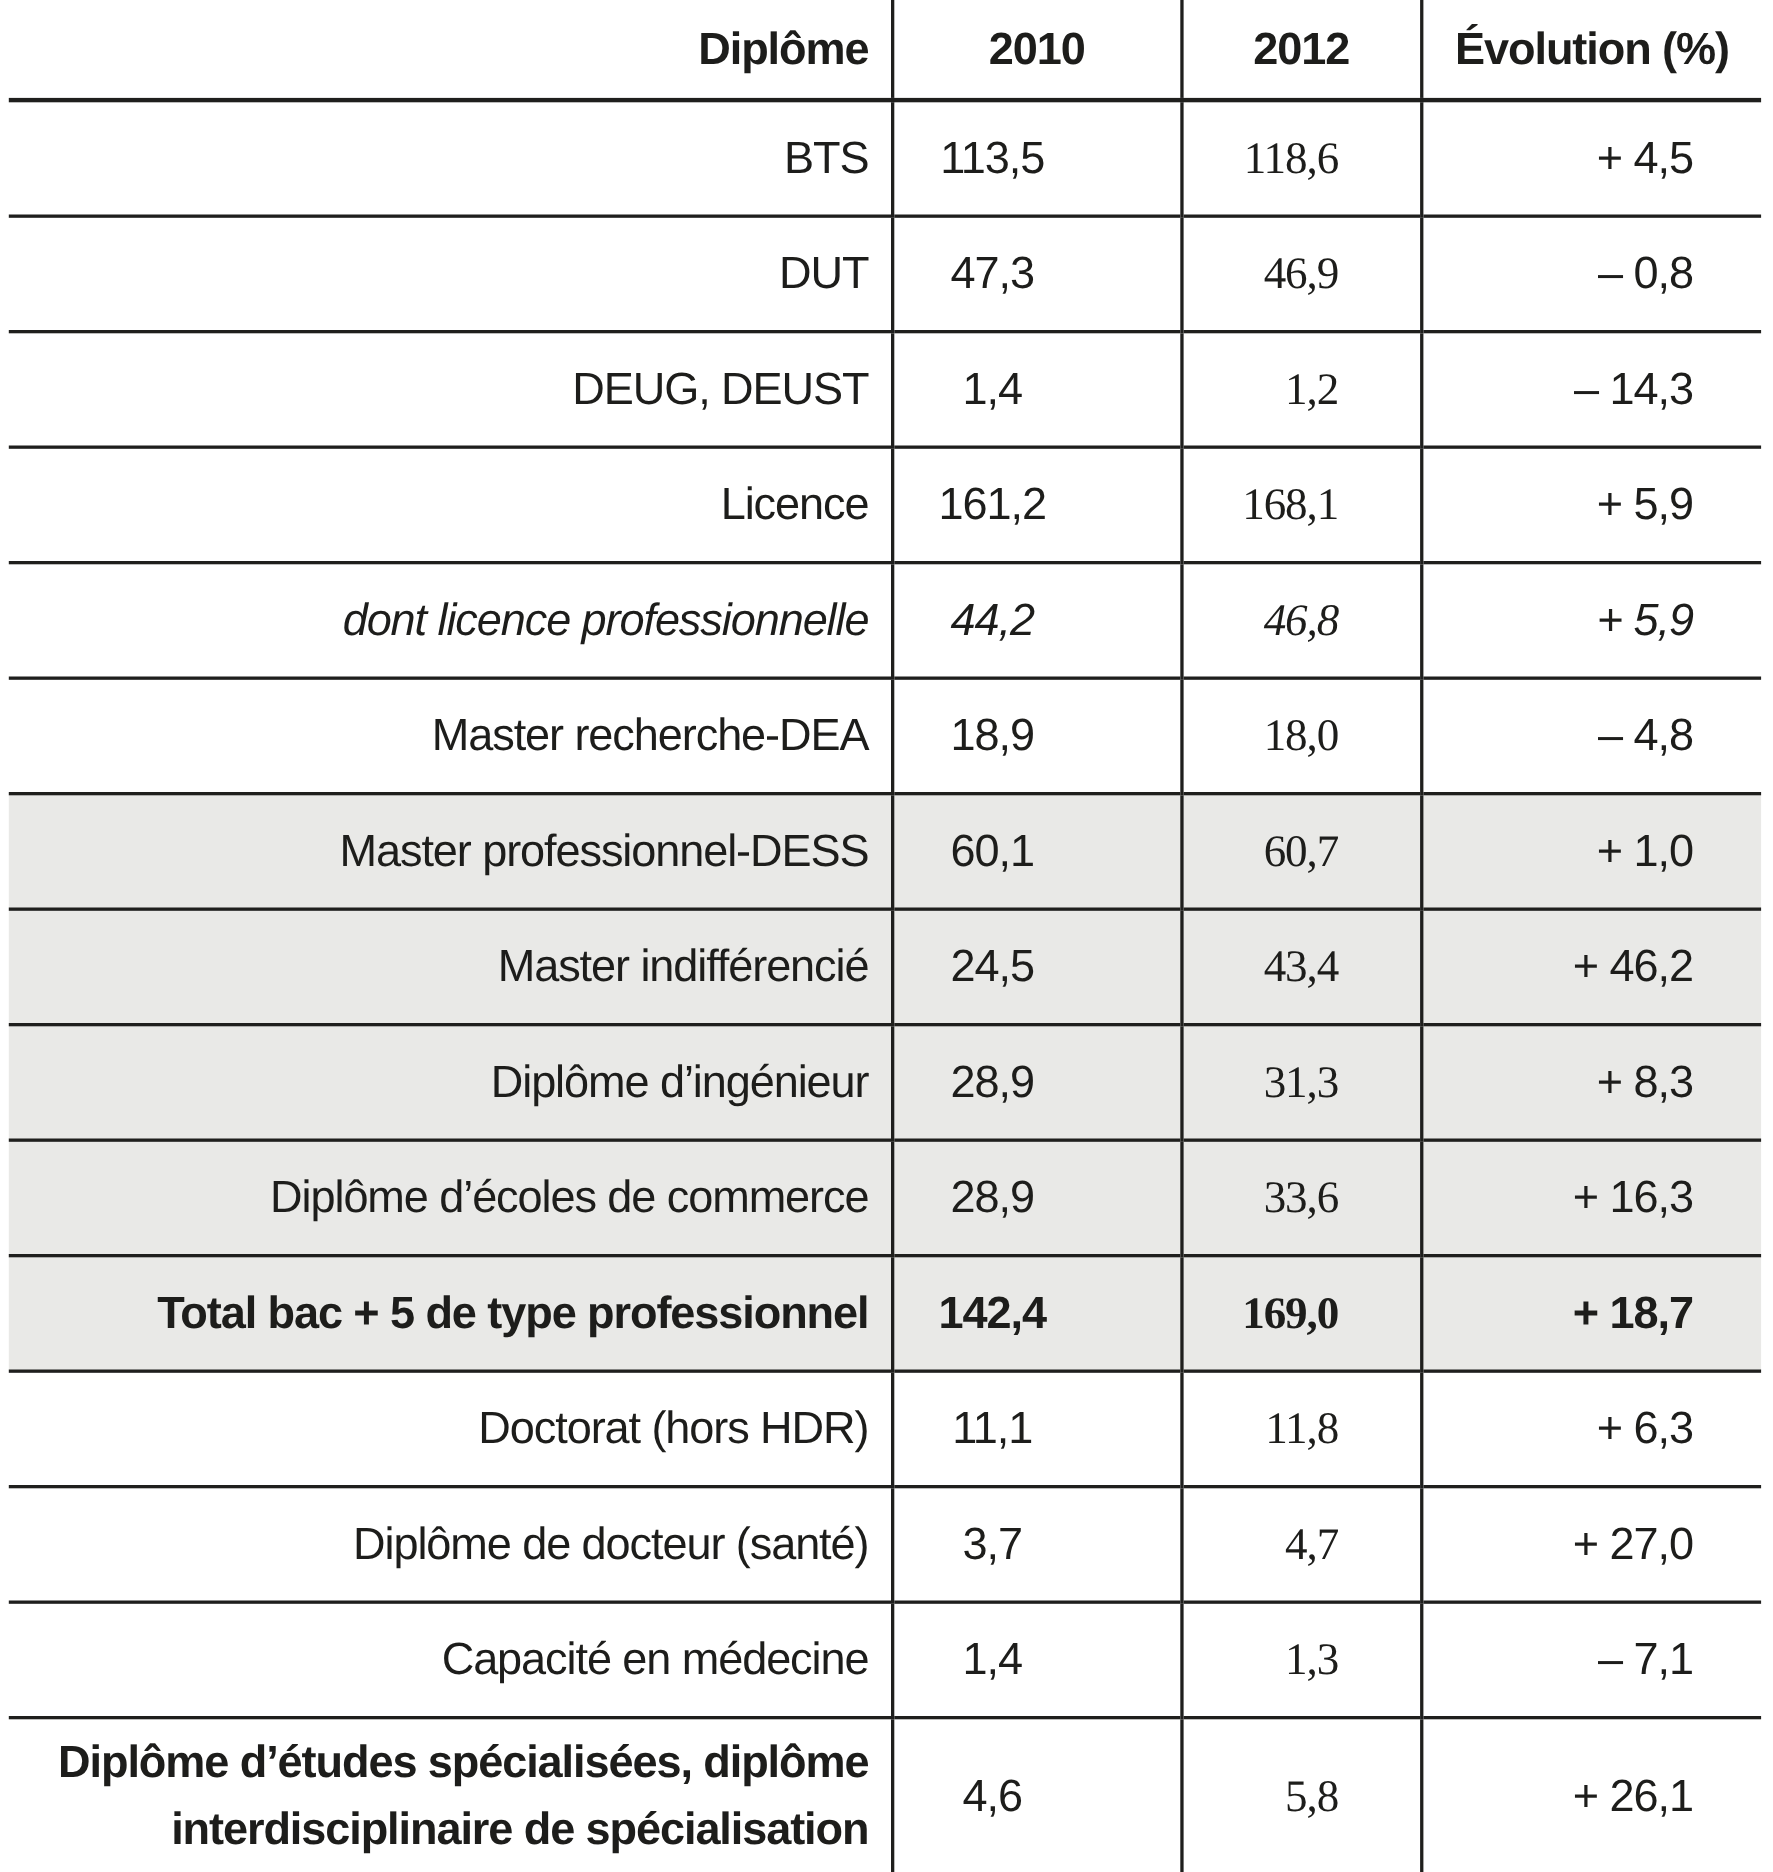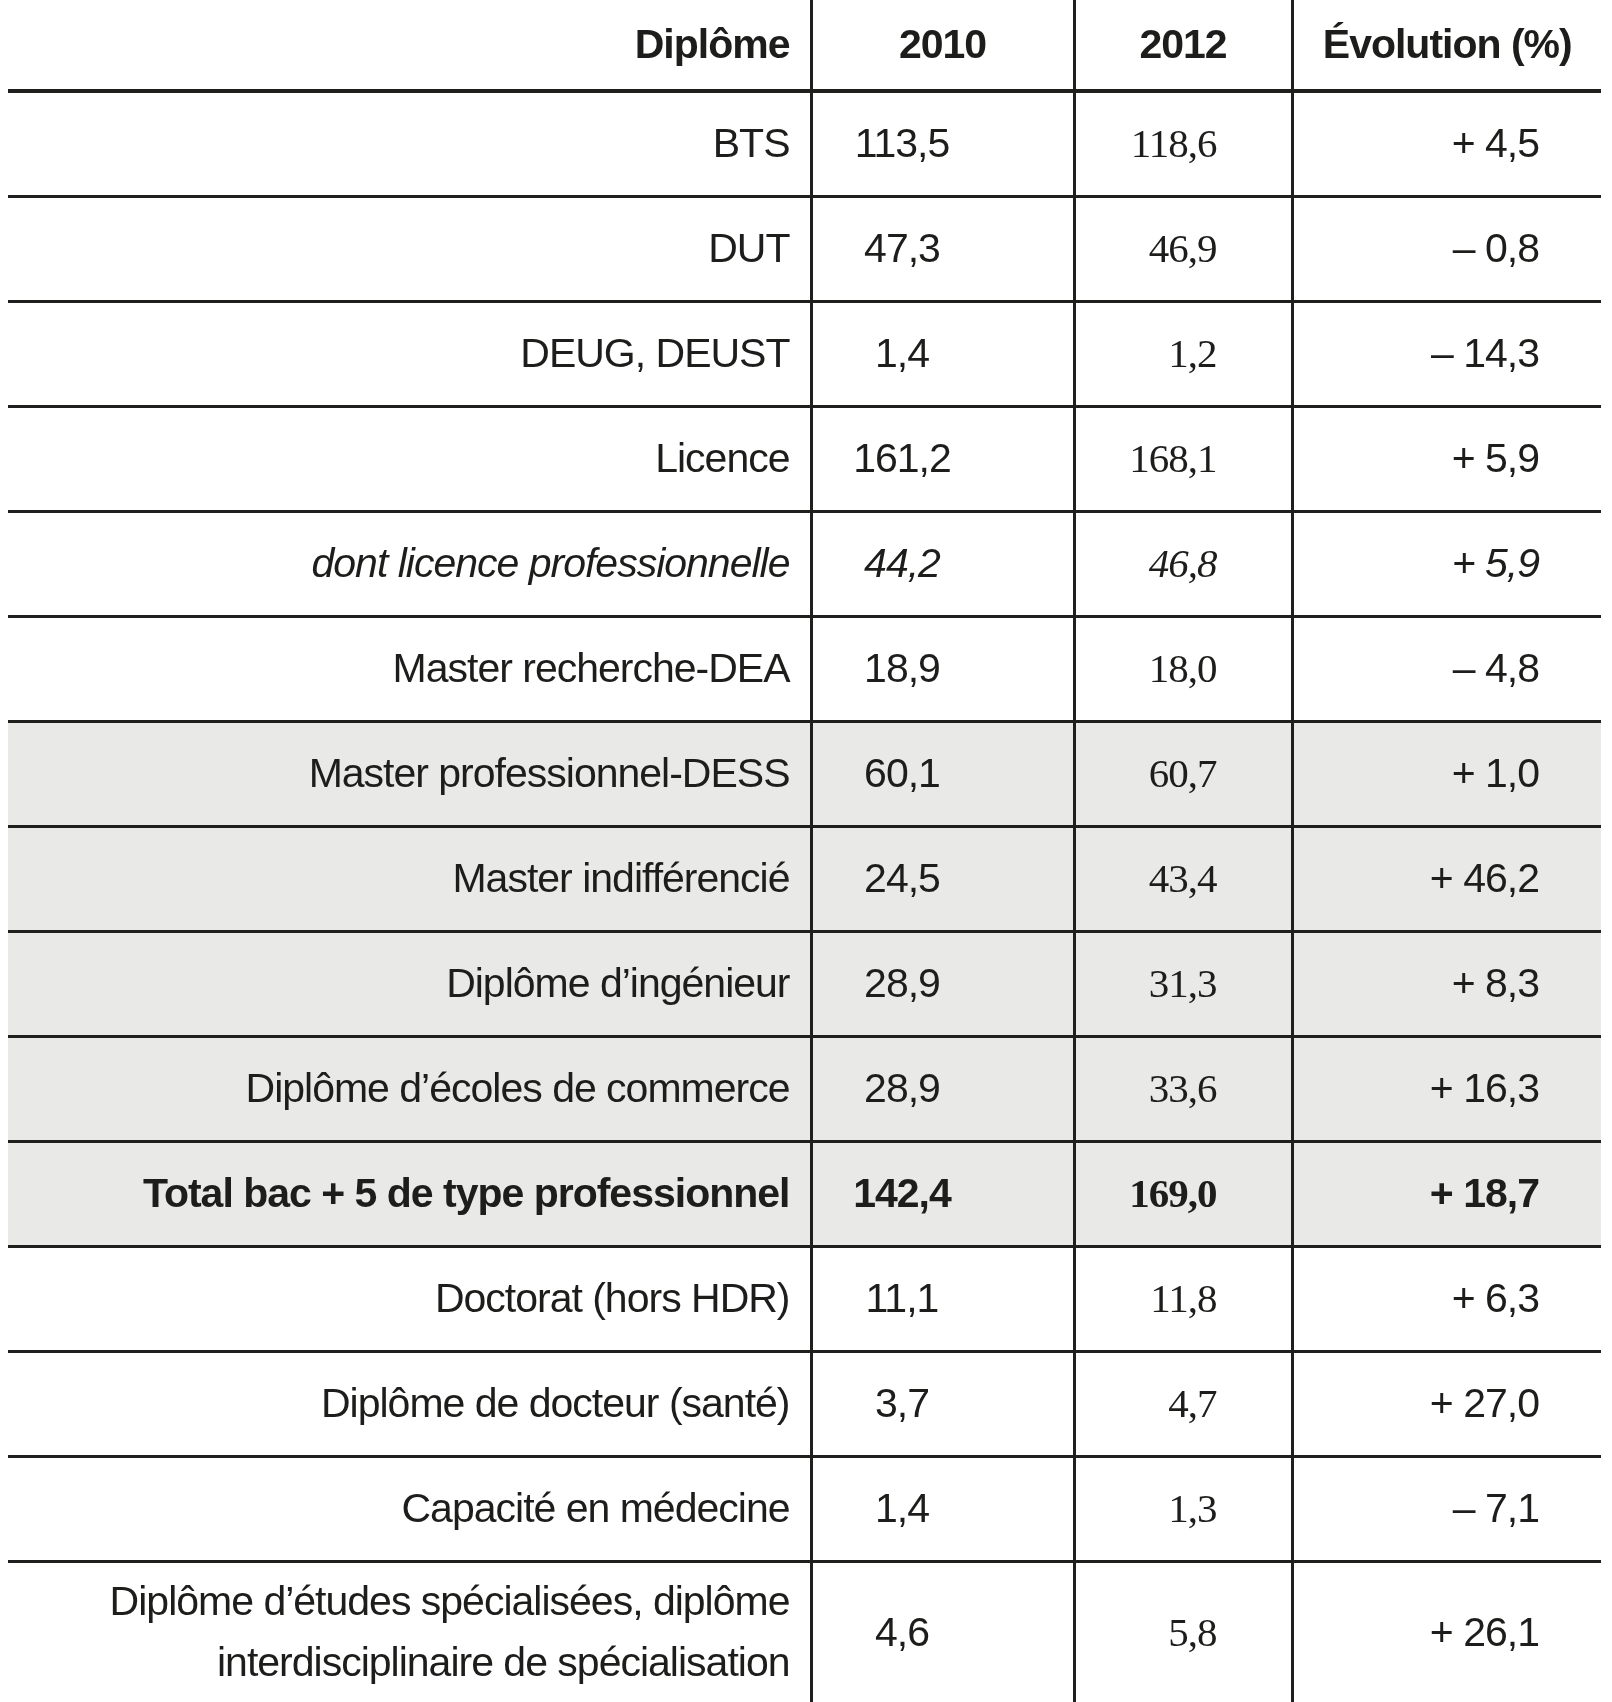--- a/index.html
+++ b/index.html
@@ -57,21 +57,21 @@
   }
   th.col-label {
     font-weight: 700;
   }
   td.col-2010 { text-align: center; padding-right: 81px; }
   td.col-2012 { text-align: right; padding-right: 74px; font-family: Liberation Serif, serif; }
   td.col-evo  { text-align: right; padding-right: 62px; }
   tr.shaded { background: #e9e9e7; }
   tr.bold td { font-weight: 700; }
   tr.italic td { font-style: italic; }
-  tr.tall td.col-label { line-height: 1.5; }
+  tr.tall td.col-label { line-height: 1.5; font-weight: bold; }
 </style>
 </head>
 <body>
 
 <table class="stats">
   <colgroup>
     <col style="width:803px">
     <col style="width:263px">
     <col style="width:218px">
     <col style="width:309px">

